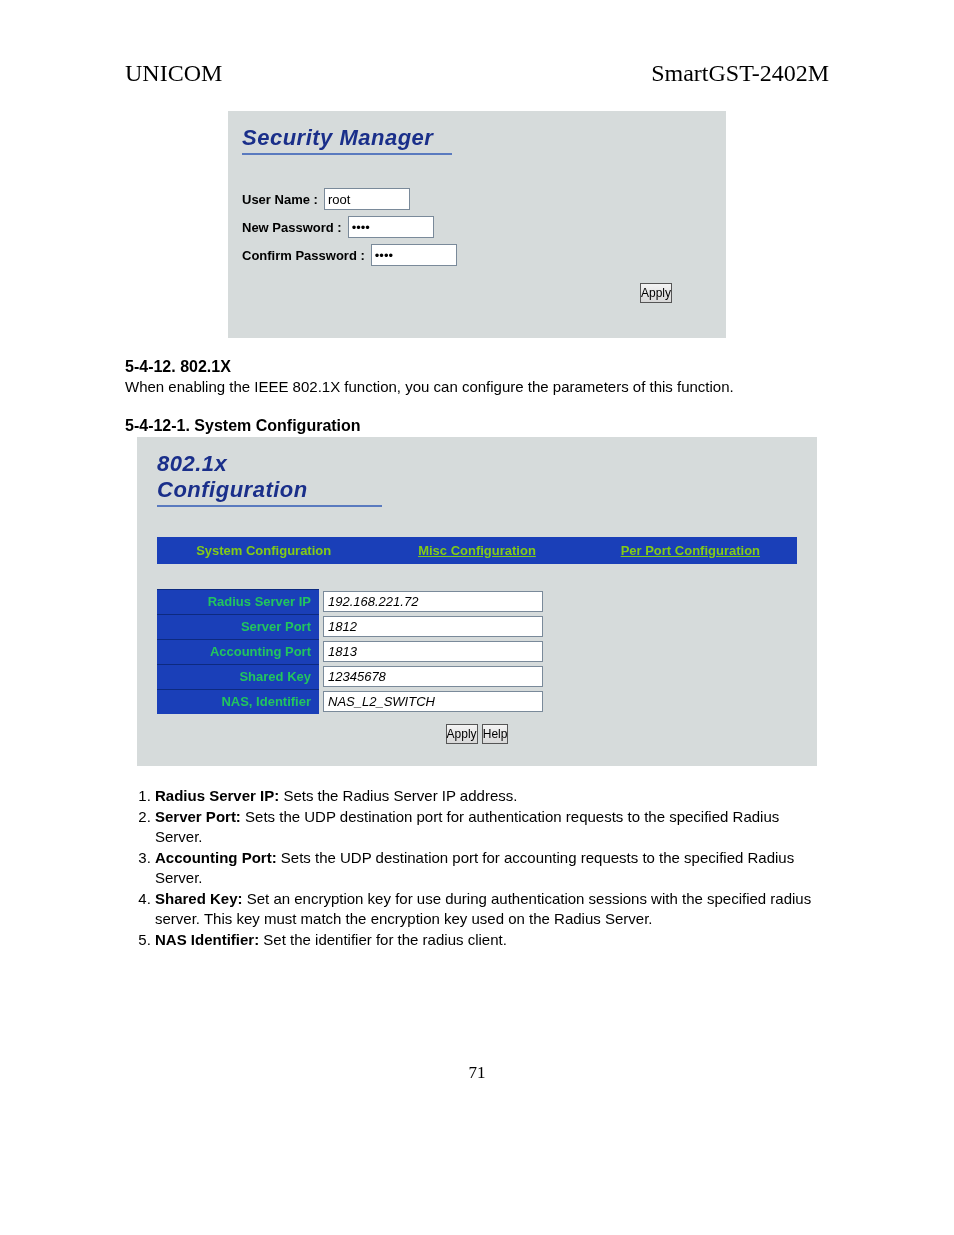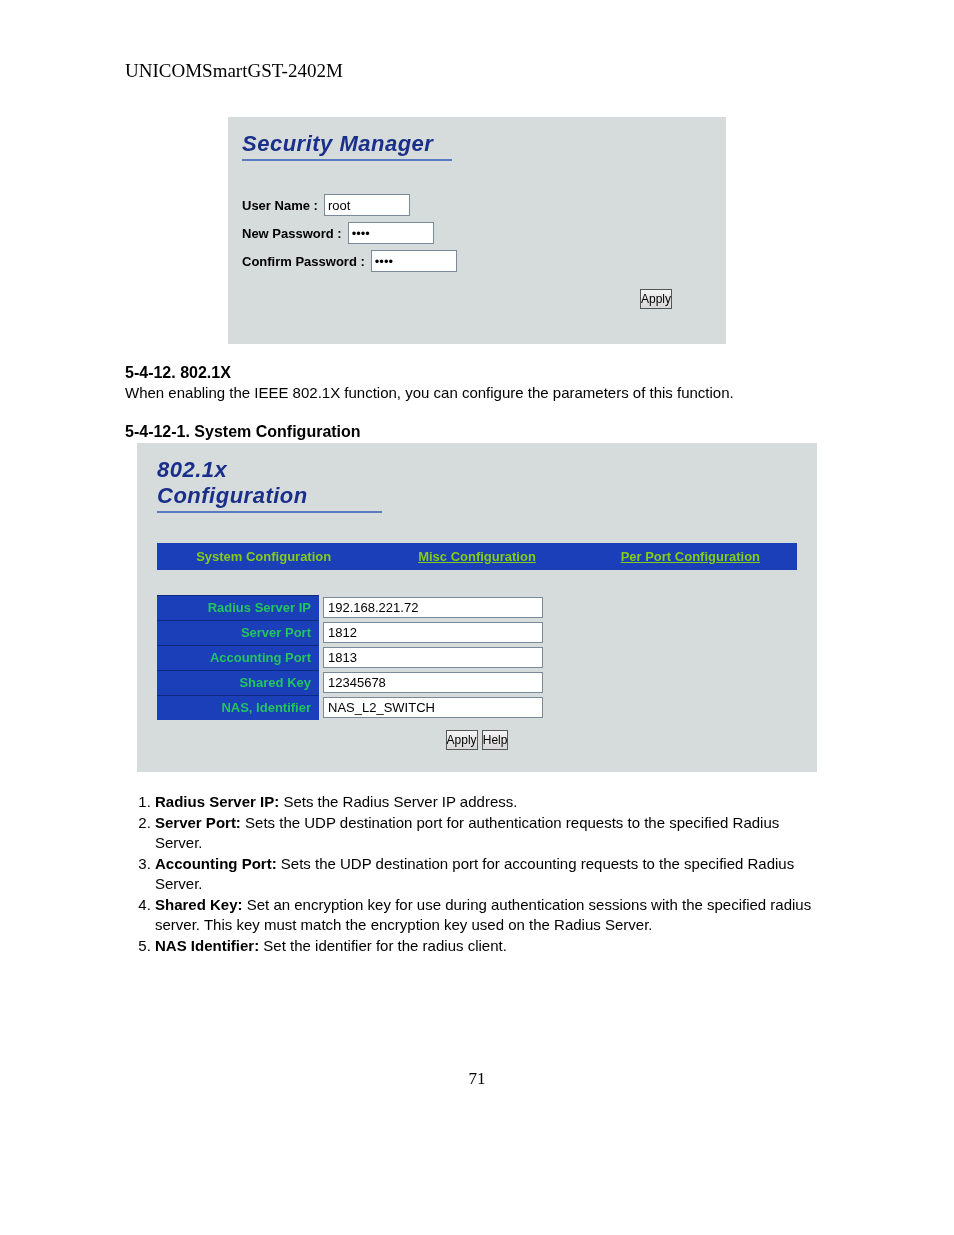--- a/index.html
+++ b/index.html
@@ -5,24 +5,24 @@
   body {
     font-family: Arial, Helvetica, sans-serif;
     margin: 0;
     padding: 60px 125px 40px 125px;
     font-size: 15px;
     background:#fff;
     color:#000;
   }
   .page-header {
     display:flex;
-    justify-content:flex-start;
+    justify-content:space-between;
     font-family: "Times New Roman", serif;
-    font-size:19px;
-    margin-bottom:35px;
+    font-size:24px;
+    margin-bottom:24px;
   }
   .panel {
     background:#d6dbdb;
     margin:0 auto 20px auto;
   }
   .panel.security { width:470px; padding:10px 14px 35px 14px; }
   .panel-title {
     font-family: Arial, sans-serif;
     font-weight:900;
     font-style:italic;
@@ -90,20 +90,21 @@
     width:220px;
     padding:2px 4px;
   }
   .cfg-value input {
     width:210px;
     height:19px;
     border:1px solid #7a8a9a;
     background:#fff;
     font-size:13px;
     padding:0 4px;
+    font-style:italic;
   }
   .btn-center { text-align:center; margin-top:6px;}
   ol.desc { padding-left:30px; margin-top:18px;}
   ol.desc li { margin-bottom:2px; line-height:1.3;}
   ol.desc b { font-weight:bold;}
   .page-num { text-align:center; font-family:"Times New Roman",serif; font-size:17px; margin-top:113px;}
 </style>
 </head>
 <body>
 

